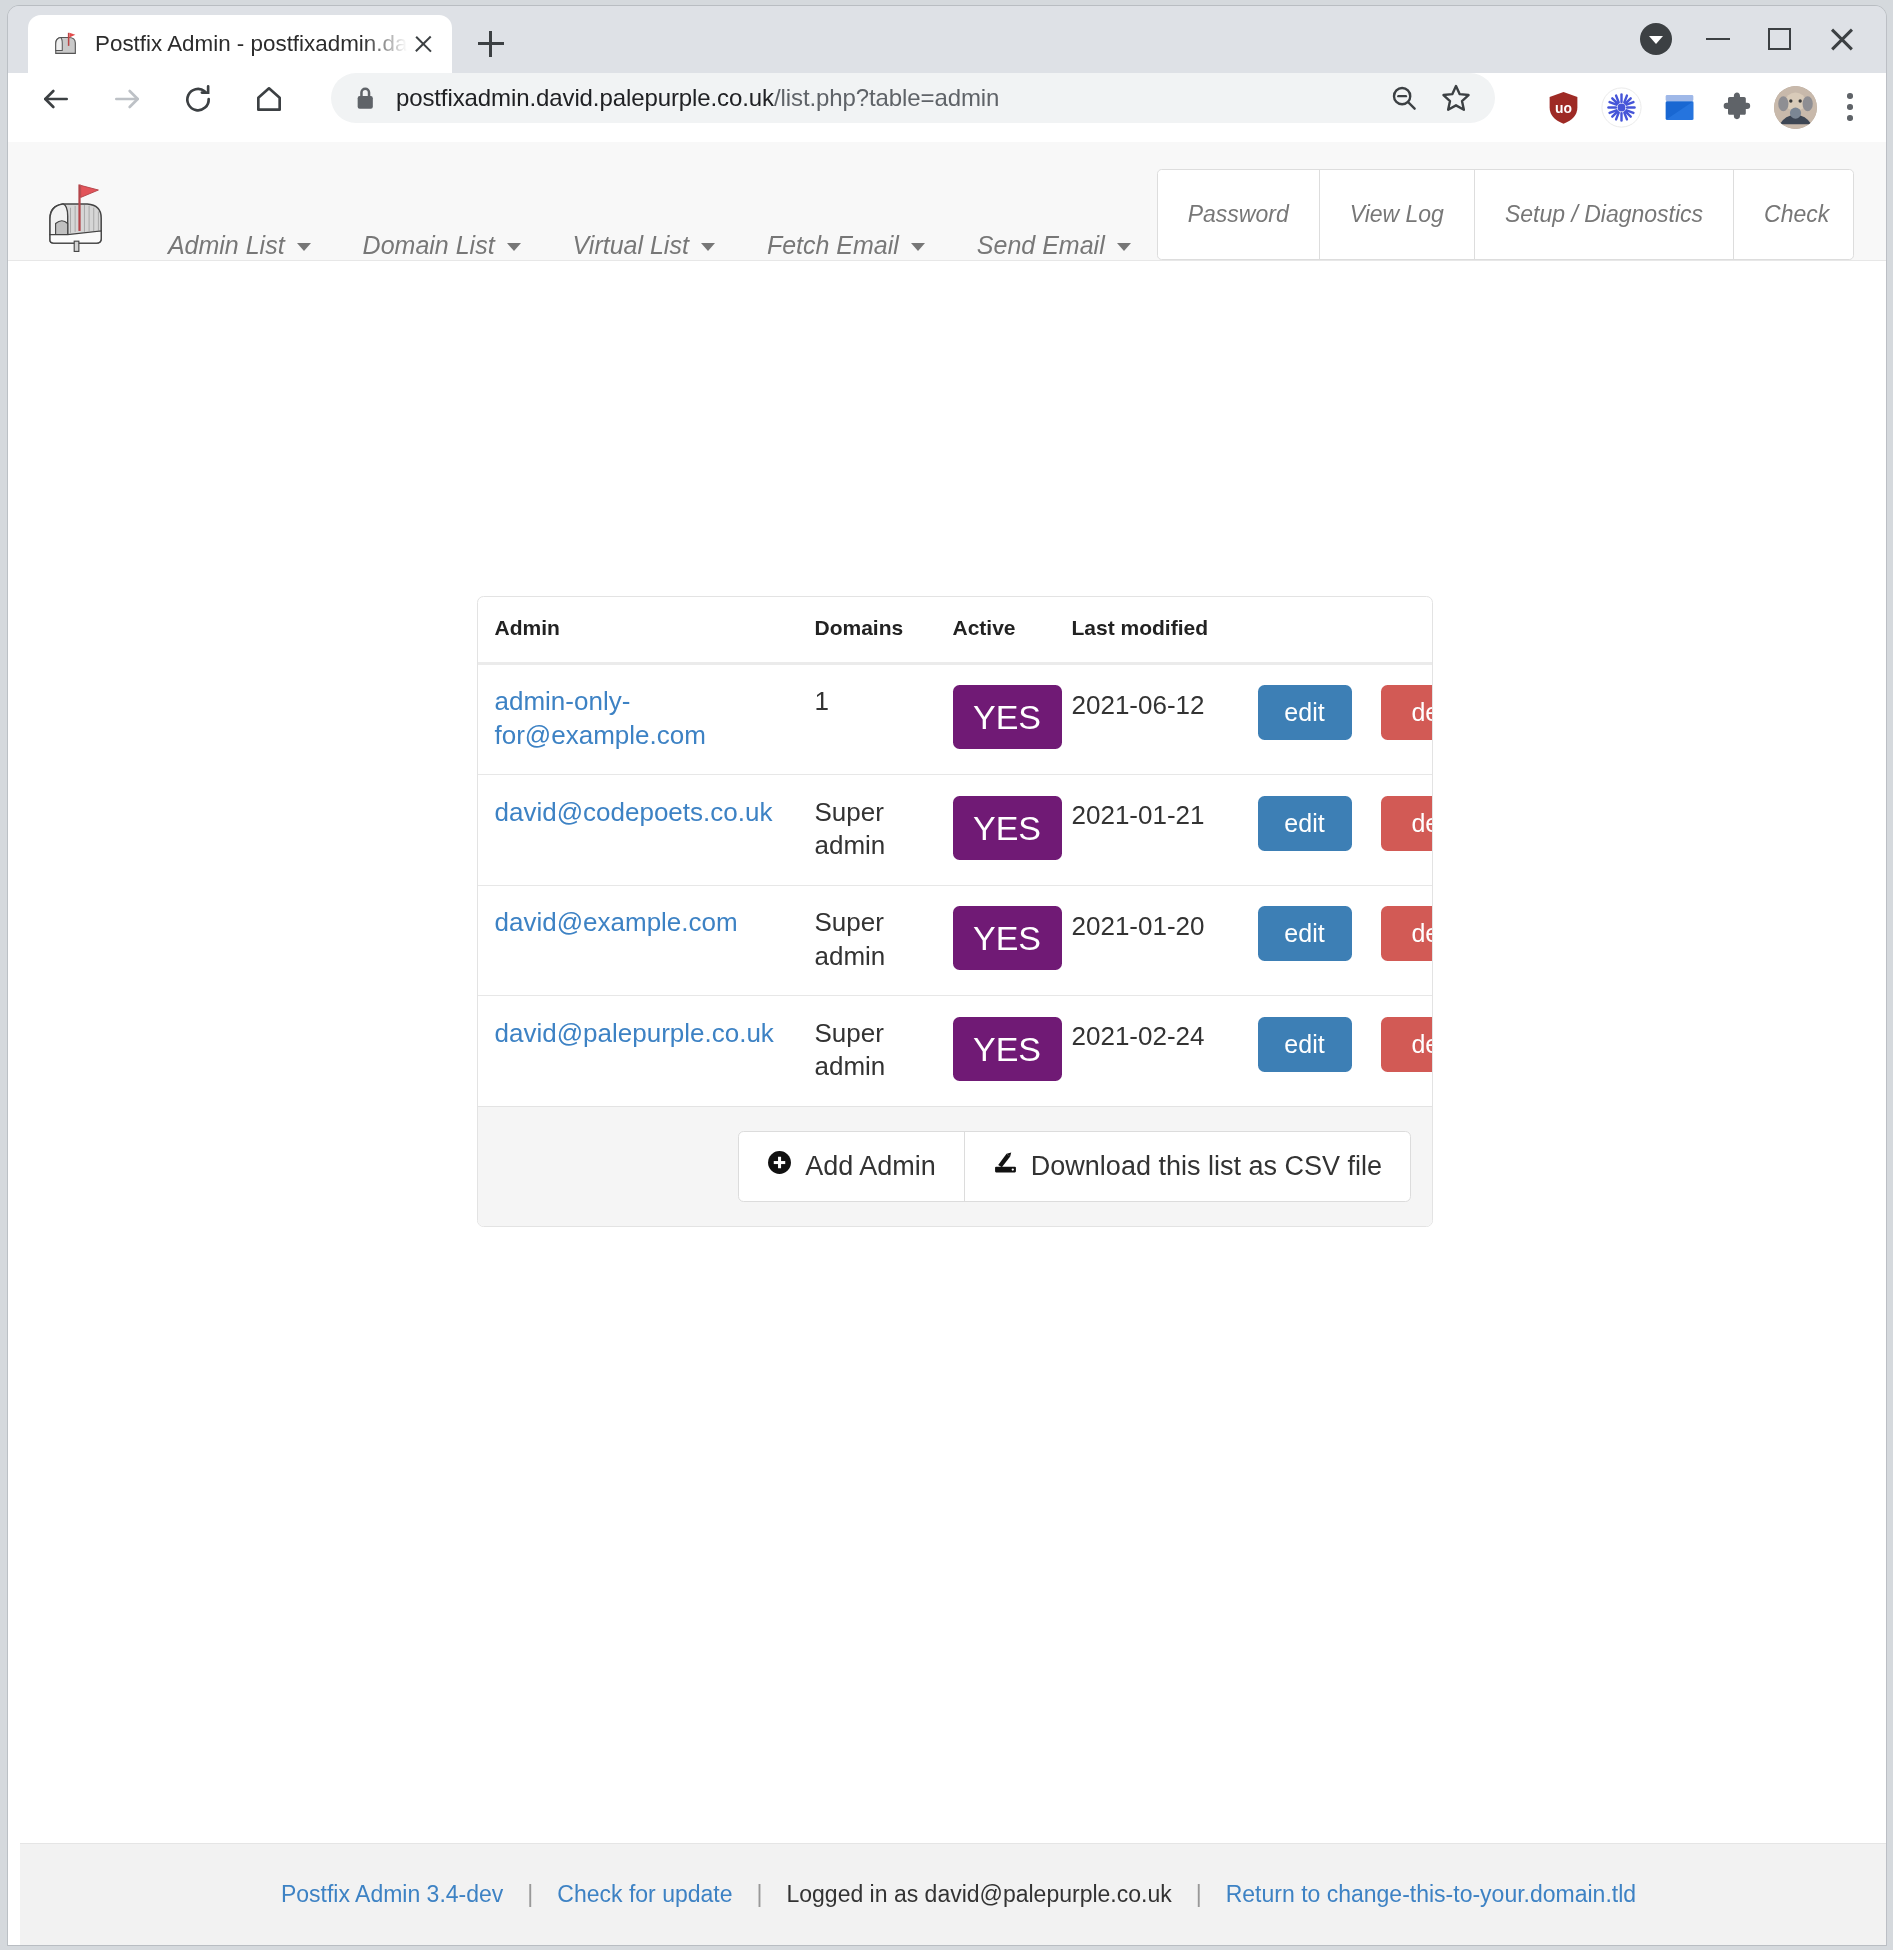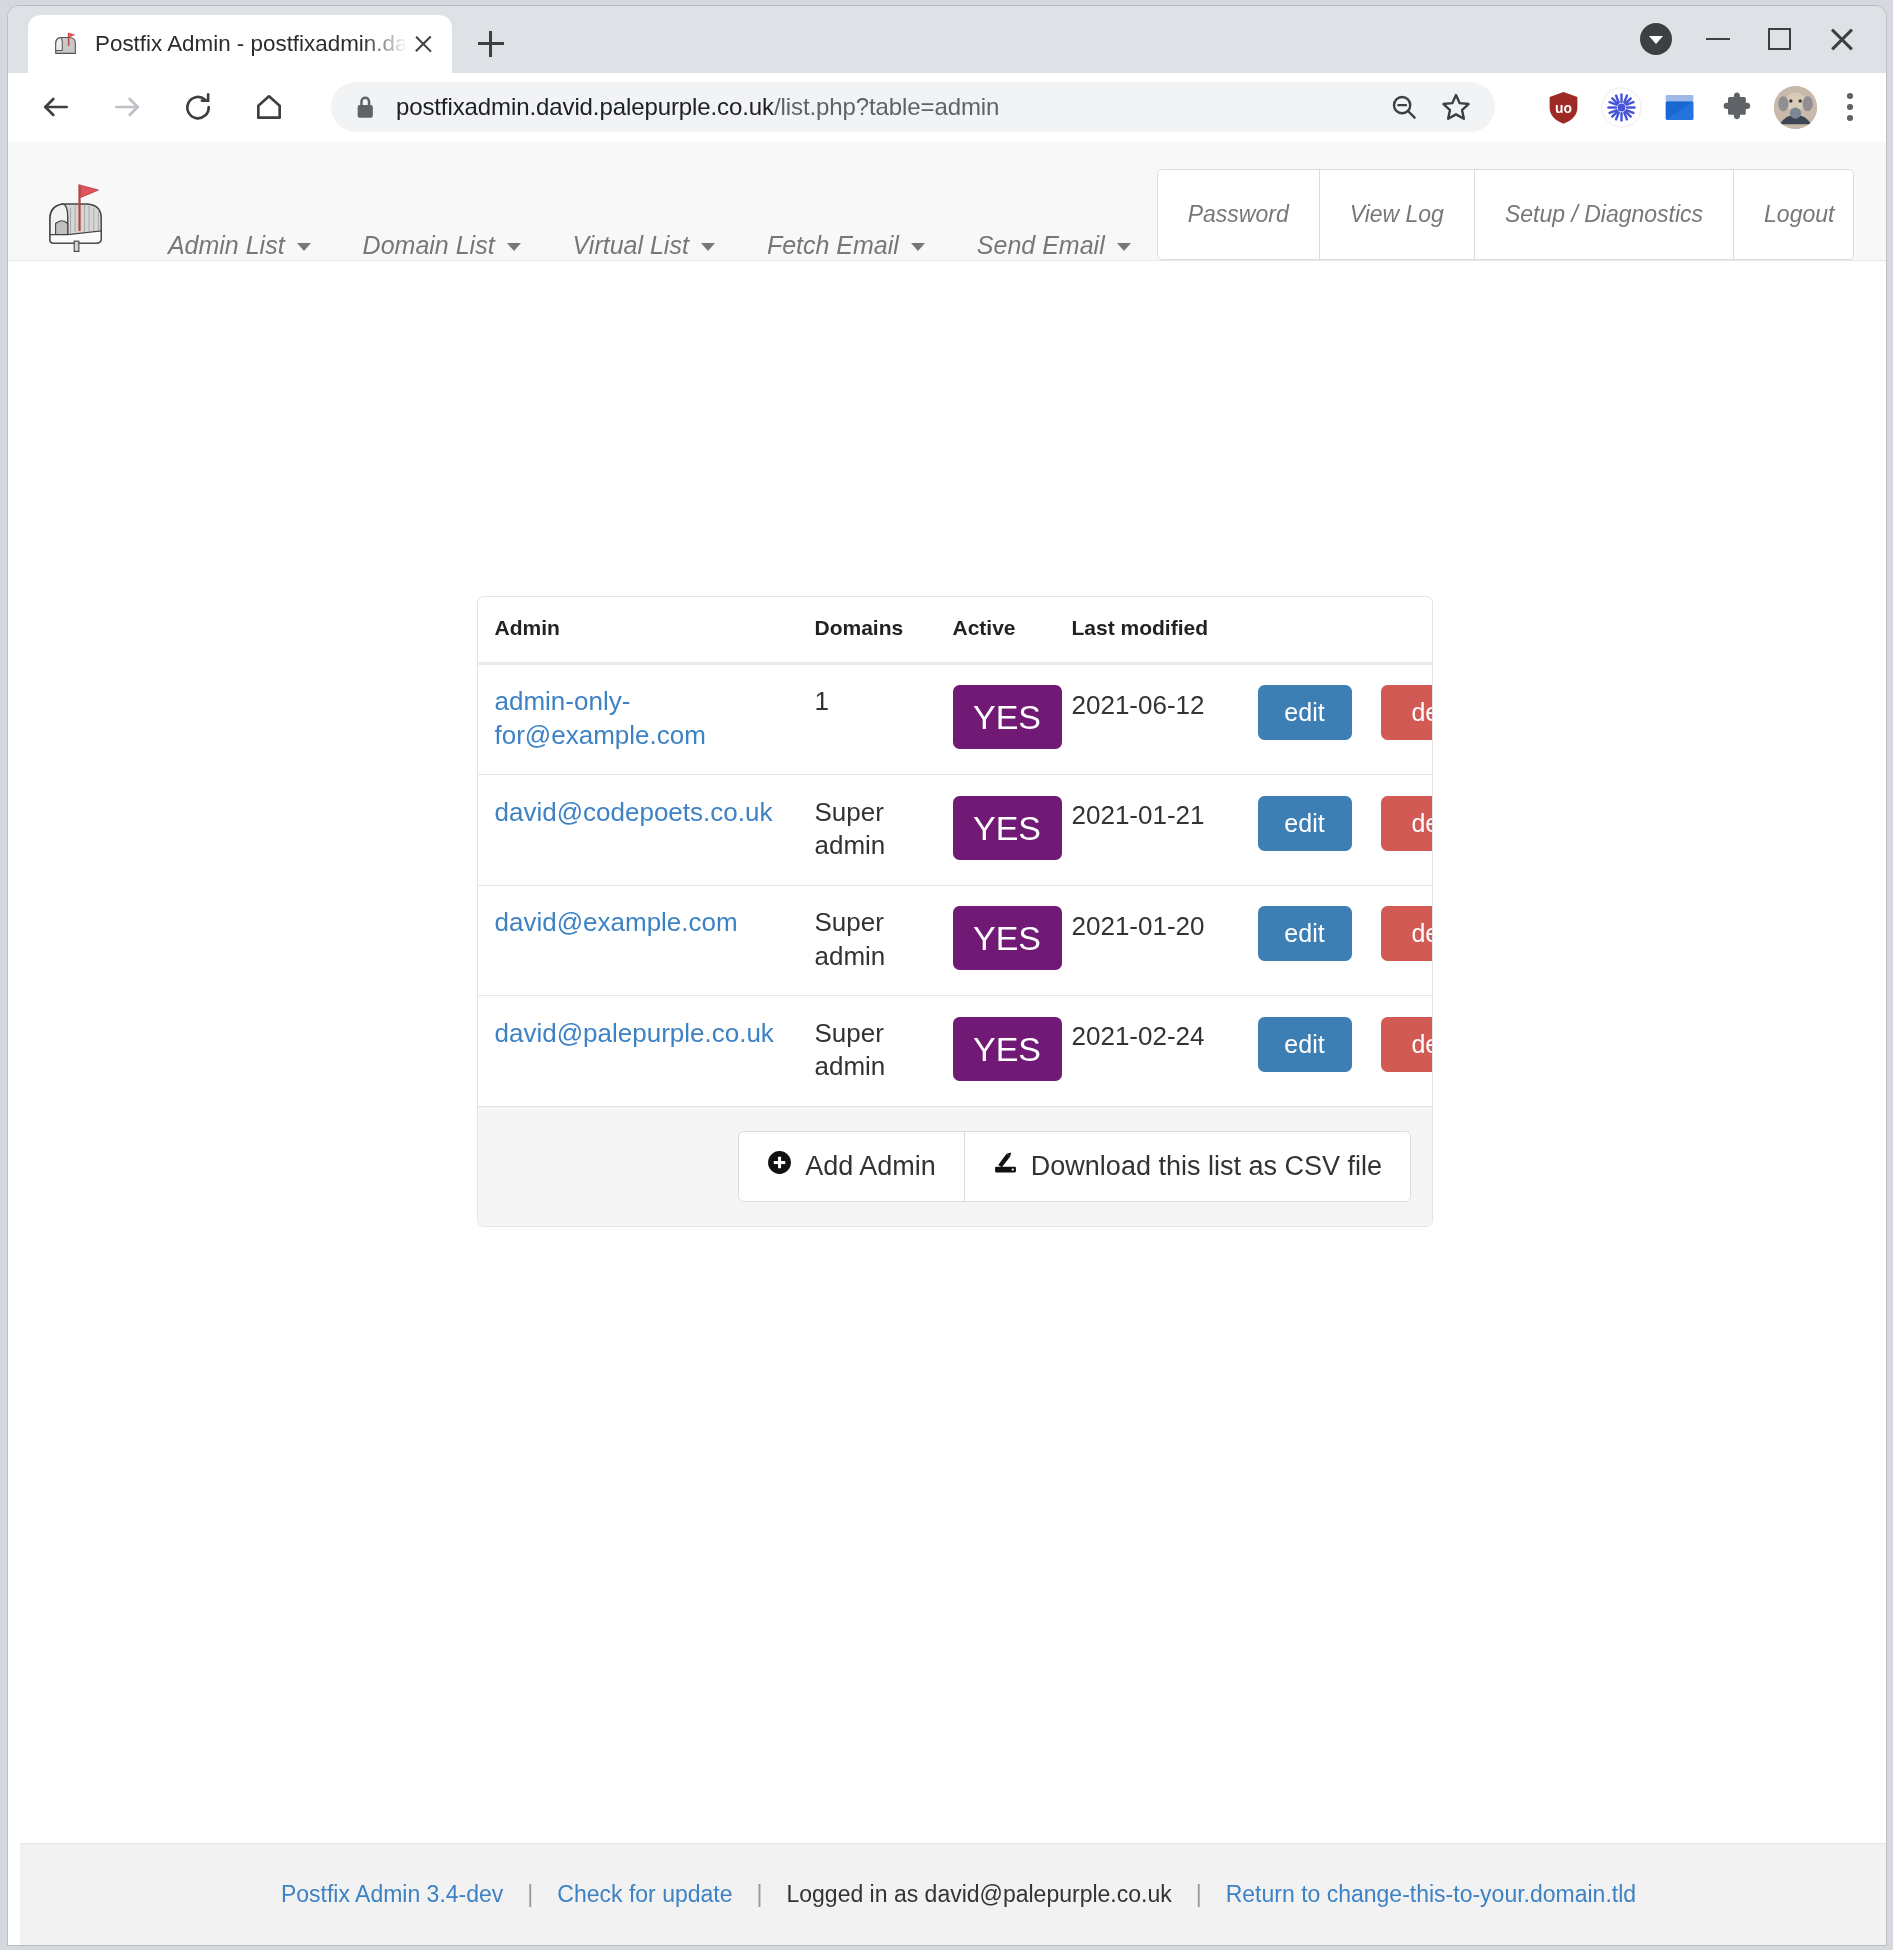--- a/index.html
+++ b/index.html
@@ -126,21 +126,20 @@
     width: 28px; height: 2.8px; background: #3c4043;
   }
   .close-glyph::before { transform: rotate(45deg); }
   .close-glyph::after  { transform: rotate(-45deg); }
 
   
   .toolbar {
     height: 69px;
     background: #ffffff;
     display: flex;
-    align-items: center;
     padding: 0 17px 0 22.4px;
     gap: 19px;
   }
   .nav-btn {
     width: 52px; height: 52px;
     display: flex; align-items: center; justify-content: center;
     border-radius: 50%;
     cursor: pointer;
     flex: 0 0 auto;
   }
@@ -558,21 +557,21 @@
         <div class="nav-link">
           <span>Send Email</span>
           <span class="caret"></span>
         </div>
       </div>
 
       <div class="nav-right">
         <div class="nav-right-btn">Password</div>
         <div class="nav-right-btn">View Log</div>
         <div class="nav-right-btn">Setup / Diagnostics</div>
-        <div class="nav-right-btn">Logout</div>
+        <div class="nav-right-btn">Check</div>
       </div>
     </div>
 
     <div class="content">
       <div class="card">
         <table class="admin-table">
           <colgroup>
             <col class="col-admin">
               <col class="col-domains">
               <col class="col-active">

